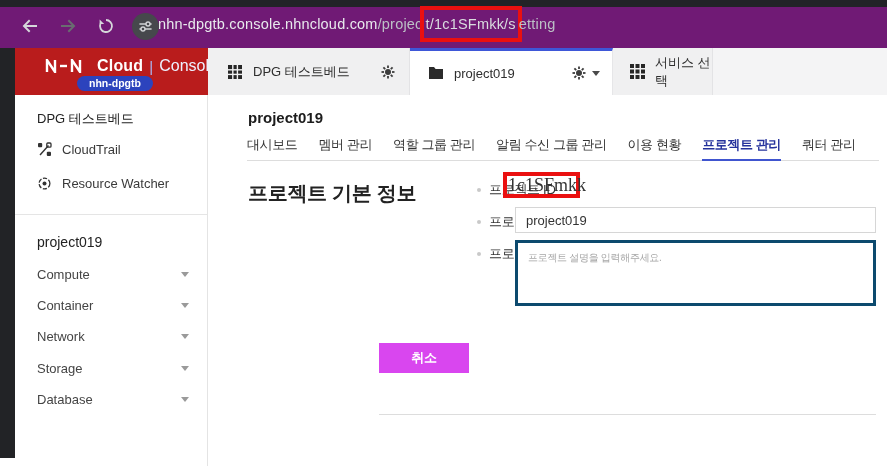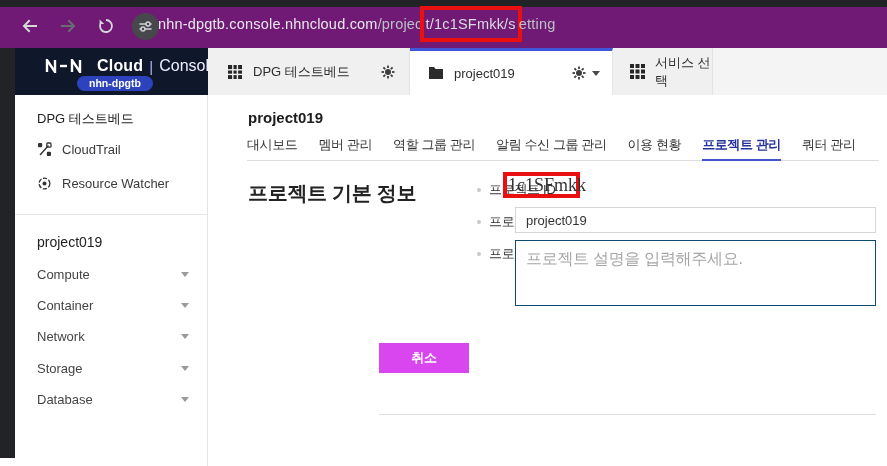--- a/index.html
+++ b/index.html
@@ -11,21 +11,21 @@
   .chrome-topstrip { position:absolute; left:0; top:0; width:887px; height:7px; background:#222327; }
   .nav-icons { position:absolute; top:10px; left:18px; height:32px; display:flex; align-items:center; gap:14px; }
   .nav-btn { width:24px; height:24px; display:flex; align-items:center; justify-content:center; }
   .tune-circle { width:27px; height:27px; border-radius:50%; background:#46484c; display:flex; align-items:center; justify-content:center; }
   .url { position:absolute; left:158px; top:0; height:48px; display:flex; align-items:center; font-size:14.5px; letter-spacing:.2px; }
   .url .domain { color:#e8eaed; }
   .url .path { color:#bcc0c6; }
   .url .red-box { border:4px solid #ea1010; padding:6px 2px; margin:0 -3px; color:#d9dcdf; }
 
   
-  .logo-box { position:absolute; left:15px; top:48px; width:193px; height:47px; background:#0f172a; color:#fff; }
+  .logo-box { position:absolute; left:15px; top:48px; width:193px; height:47px; background:#b91c1c; color:#fff; }
   .logo-line { position:absolute; left:30px; top:9px; display:flex; align-items:center; gap:6px; white-space:nowrap; }
   .logo-brand { display:flex; align-items:center; }
   .logo-cloud { font-size:16px; font-weight:bold; letter-spacing:.2px; }
   .logo-sep { color:#a9b7f3; font-weight:300; font-size:15px; }
   .logo-product { font-size:16px; font-weight:400; color:#eef1ff; }
   .logo-badge { position:absolute; left:62px; top:28px; background:#2c43bd; border-radius:9px; padding:1px 12px 2px; font-size:10.5px; font-weight:bold; }
 
   .tabbar { position:absolute; left:208px; top:48px; width:679px; height:47px; background:#f4f4f5; }
   .htab { position:absolute; top:0; height:47px; display:flex; align-items:center; font-size:13px; color:#2e2e2e; }
   .htab-1 { left:0; width:202px; background:#f0f0f1; border-right:1px solid #e3e3e5; padding-left:19px; }
@@ -57,21 +57,21 @@
 
   .section-title { position:absolute; left:40px; top:85px; font-size:20px; font-weight:bold; color:#222; letter-spacing:-.3px; }
   .fld-label { position:absolute; left:269px; display:flex; align-items:center; gap:8px; font-size:13px; color:#333; letter-spacing:-.3px; }
   .dot { width:4px; height:4px; border-radius:50%; background:#c9c9c9; flex:0 0 auto; }
   .fld-label-1 { top:86px; }
   .fld-label-2 { top:118px; }
   .fld-label-3 { top:150px; }
   .id-box { position:absolute; left:295px; top:77px; width:77px; height:26px; border:4px solid #ea1010; display:flex; align-items:center; }
   .id-value { font-size:18px; color:#333; padding-left:1px;font-family:Liberation Serif, serif; }
   .txt-input { position:absolute; left:307px; top:112px; width:361px; height:26px; border:1px solid #d6d6d6; font-family:"Liberation Sans",sans-serif; font-size:13px; color:#333; padding:0 10px; outline:none; }
-  .txt-area { position:absolute; left:307px; top:145px; width:361px; height:66px; border:1px solid #0c4a6e; font-family:"Liberation Sans",sans-serif; font-size:16px; color:#333; padding:8px 10px; resize:none; outline:none; }
+  .txt-area { position:absolute; left:307px; top:145px; width:361px; height:66px; border:3px solid #0c4a6e; font-family:"Liberation Sans",sans-serif; font-size:10px; color:#333; padding:8px 10px; resize:none; outline:none; }
   .txt-area::placeholder, .txt-input::placeholder { color:#a6a6a6; letter-spacing:-.3px; }
 
   .btn { position:absolute; top:248px; height:30px; border:none; color:#fff; font-family:"Liberation Sans",sans-serif; font-size:13px; font-weight:bold; cursor:pointer; letter-spacing:-.3px; }
   .btn-cancel { left:171px; width:90px; background:#d946ef; }
   .btn-save { left:266px; width:91px; background:#b9c3f1; }
   .bottom-divider { position:absolute; left:171px; top:319px; width:497px; border-top:1px solid #ddd; }
 
   svg { display:block; }
 </style>
 </head>

